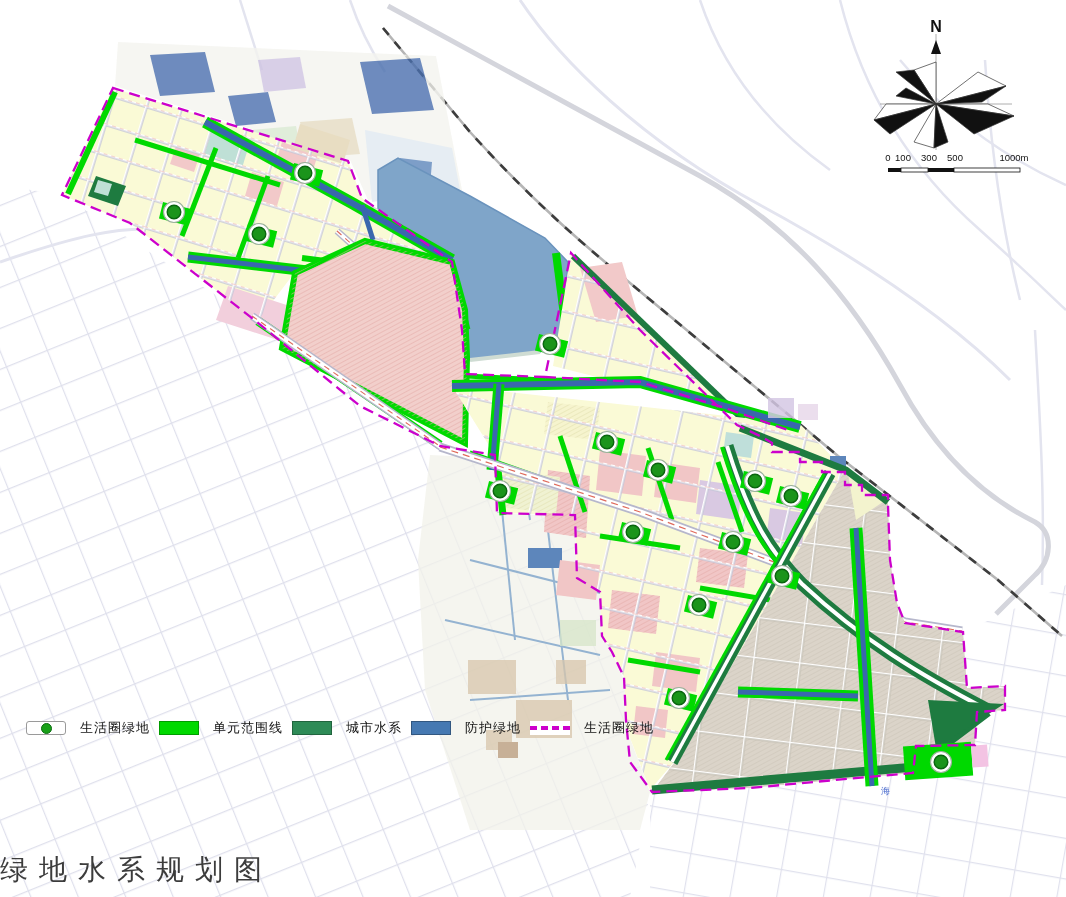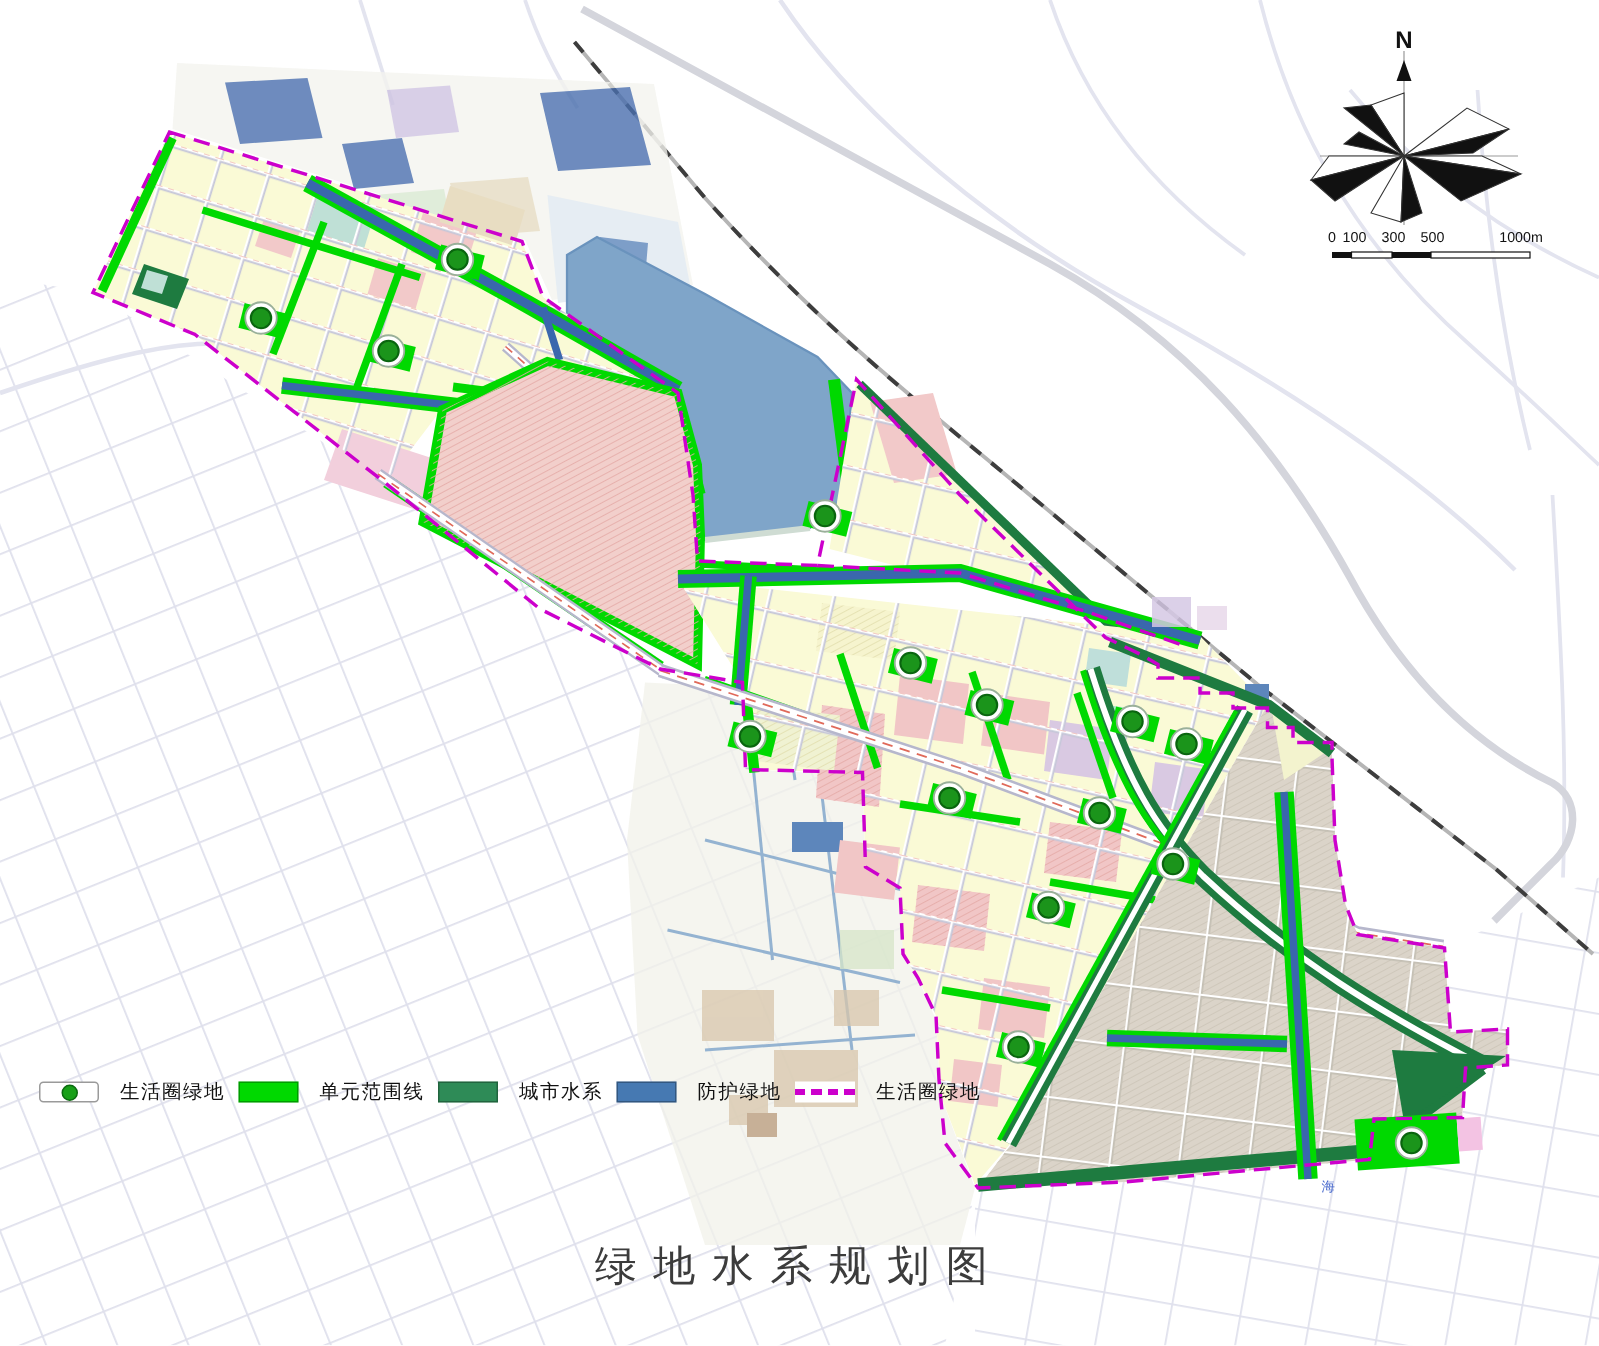--- a/index.html
+++ b/index.html
@@ -11,21 +11,21 @@
   .legend-row{display:flex;align-items:center;height:16px;}
   .legend-swatch{width:40px;height:14px;margin-right:14px;box-sizing:border-box;border:1px solid rgba(0,0,0,.28);}
   .legend-swatch.marker{background:#fff;border:1px solid #9a9a9a;border-radius:3px;
         display:flex;align-items:center;justify-content:center;}
   .legend-swatch.marker .dot{width:9px;height:9px;border-radius:50%;background:#18a018;border:1.5px solid #0b6b10;}
   .legend-swatch.dashed{background:#fff;border:none;display:flex;align-items:center;}
   .legend-swatch.dashed .dashline{width:100%;height:4px;
         background:repeating-linear-gradient(90deg,#CC00CC 0 7px,transparent 7px 11px);}
   .legend-label{font-size:13px;color:#111;letter-spacing:1px;font-weight:500;}
   
-  .map-title{position:absolute;left:0;right:0;top:825px;text-align:center;
+  .map-title{position:absolute;left:0;right:0;top:851px;text-align:left;
         font-family:"Liberation Serif",serif;font-size:28px;letter-spacing:11px;color:#3c3c3c;}
 </style>
 </head>
 <body>
 
 <div class="page">
 
 <svg class="map" width="1066" height="897" viewBox="0 0 1066 897">
   <defs>
     <pattern id="patOut" width="44" height="38" patternUnits="userSpaceOnUse" patternTransform="rotate(-22)">

